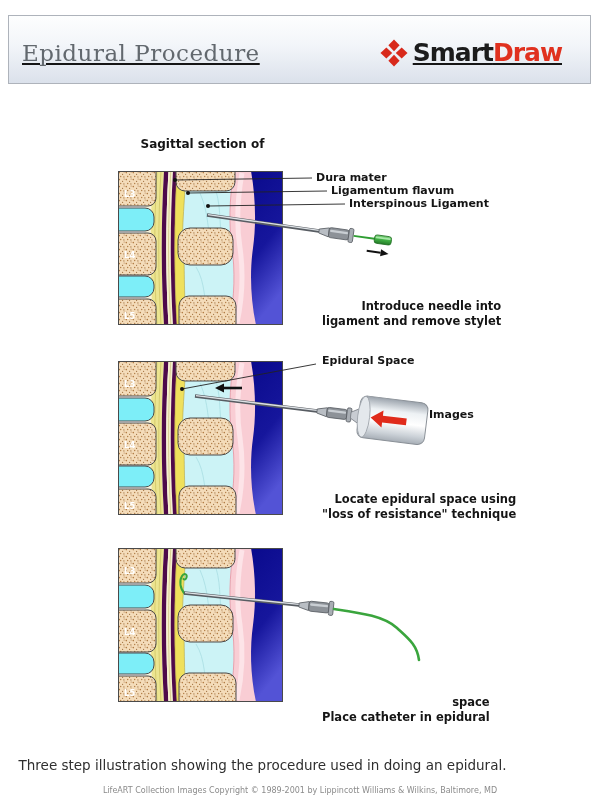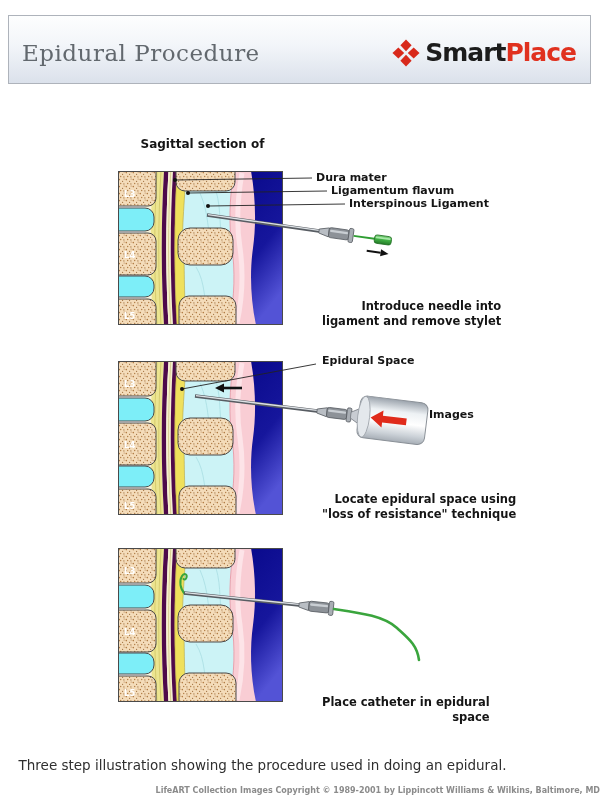--- a/index.html
+++ b/index.html
@@ -4,35 +4,35 @@
 <style>
   html,body{margin:0;padding:0;background:#e8e8e8;}
   .page{position:relative;width:600px;height:800px;background:#ffffff;overflow:hidden;
         font-family:"DejaVu Sans",sans-serif;color:#151515;margin:0 auto;}
   .abs{position:absolute;}
   
   .header{left:8px;top:15px;width:583px;height:69px;box-sizing:border-box;
           border:1px solid #aeb3bb;
           background:linear-gradient(to bottom,#fdfefe 0%,#f2f5f9 45%,#dbe1eb 100%);
           display:flex;align-items:center;justify-content:space-between;
-          padding:6px 14px 0 13px;}
+          padding:6px 28px 0 13px;text-decoration:underline;}
   .hdr-title{font-family:"DejaVu Serif","Liberation Serif",serif;font-size:23px;
              color:#62686e;letter-spacing:0.5px;}
   .logo{display:flex;align-items:center;gap:5px;}
   .logo-text{font-size:25px;font-weight:bold;letter-spacing:-1px;}
   .logo-smart{color:#1c1c1c;}
   .logo-draw{color:#e0311f;}
   
   .fig-heading{left:100px;top:129px;width:205px;text-align:center;
                font-size:12px;font-weight:bold;line-height:15px;margin-top:8px;}
   .ann{font-size:11px;font-weight:bold;line-height:12px;white-space:nowrap;}
   .caption{font-size:11.5px;font-weight:bold;line-height:15px;white-space:nowrap;text-align:right;}
   
   .descr{left:0;top:757px;width:525px;text-align:center;font-size:13.5px;color:#2f2f2f;}
-  .copyright{left:0;top:786px;width:600px;text-align:right;font-size:8px;color:#8b8b8b;font-weight:bold;}
+  .copyright{left:0;top:786px;width:600px;text-align:center;font-size:8px;color:#8b8b8b;}
   
   .vlabel{font-family:"DejaVu Sans",sans-serif;font-size:8.5px;font-weight:bold;fill:#ffffff;}
   .leader{stroke:#222222;stroke-width:0.9;}
   .dot{fill:#111111;}
   .nshaft{stroke:#585d63;stroke-width:3.4;}
   .nshine{stroke:#dde1e5;stroke-width:1.4;}
 </style>
 </head>
 <body>
 
@@ -118,21 +118,21 @@
 
   <div class="abs header">
     <div class="hdr-title">Epidural Procedure</div>
     <div class="logo">
       <svg width="28" height="28" viewBox="0 0 30 30">
         <polygon points="15,0.5 21,6.8 15,13.1 9,6.8" fill="#d8291b"></polygon>
         <polygon points="6.8,9 13.1,15 6.8,21 0.5,15" fill="#d8291b"></polygon>
         <polygon points="23.2,9 29.5,15 23.2,21 16.9,15" fill="#d8291b"></polygon>
         <polygon points="15,16.9 21,23.2 15,29.5 9,23.2" fill="#d8291b"></polygon>
       </svg>
-      <span class="logo-text"><span class="logo-smart">Smart</span><span class="logo-draw">Place</span></span>
+      <span class="logo-text"><span class="logo-smart">Smart</span><span class="logo-draw">Draw</span></span>
     </div>
   </div>
 
   <div class="abs fig-heading">
     <div>Sagittal section of</div>
   </div>
 
   <svg class="abs" style="left:118px;top:171px" width="290" height="160" viewBox="0 0 290 160">
     <use href="#spineArt"></use>
     <text class="vlabel" x="6" y="26">L3</text>
@@ -211,20 +211,20 @@
   </div>
 
   <div class="abs ann" style="left:322px;top:355px">Epidural Space</div>
   <div class="abs ann" style="left:429px;top:409px">Images</div>
   <div class="abs caption" style="left:322px;top:492px">
     <div>Locate epidural space using</div>
     <div>"loss of resistance" technique</div>
   </div>
 
   <div class="abs caption" style="left:322px;top:695px">
+    <div>space</div>
     <div>Place catheter in epidural</div>
-    <div>space</div>
   </div>
 
   <div class="abs descr">Three step illustration showing the procedure used in doing an epidural.</div>
   <div class="abs copyright">LifeART Collection Images Copyright © 1989-2001 by Lippincott Williams &amp; Wilkins, Baltimore, MD</div>
 
 </div>
 
 </body></html>

